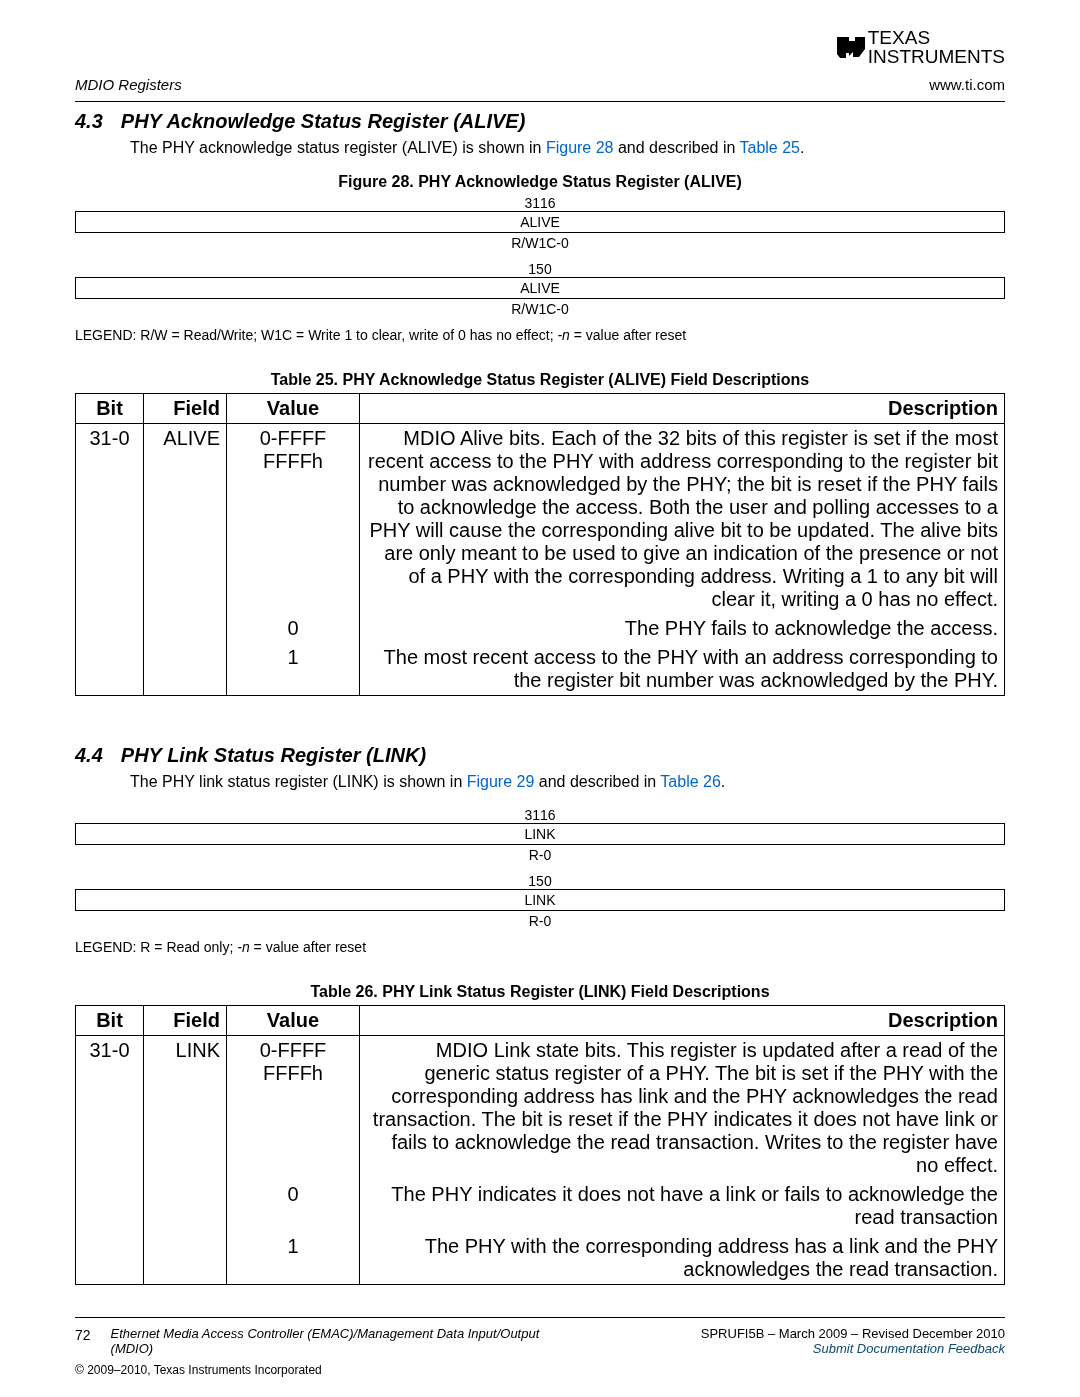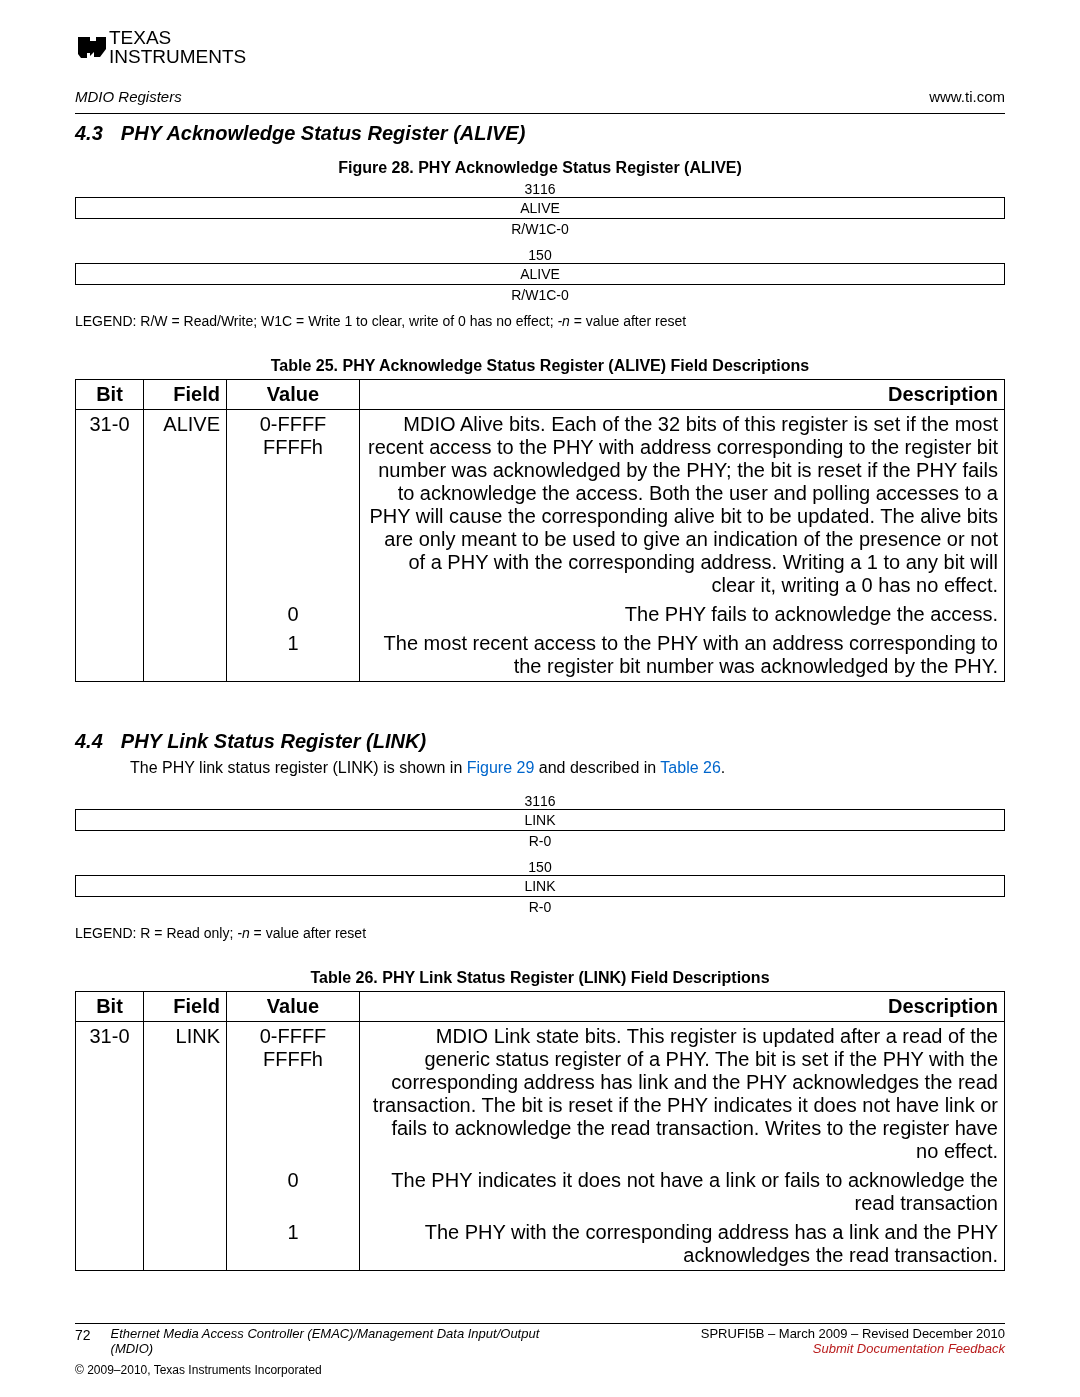--- a/index.html
+++ b/index.html
@@ -11,22 +11,23 @@
   .page {
     width: 1080px;
     margin: 0 auto;
     padding: 28px 75px 20px 75px;
     box-sizing: border-box;
     position: relative;
     min-height: 1397px;
   }
   .logo-row {
     display: flex;
+    justify-content: flex-end;
     align-items: center;
-    margin-bottom: 22px;
+    margin-bottom: 10px;
   }
   .logo {
     display: flex;
     align-items: center;
     color: #000;
   }
   .logo-text {
     font-size: 19px;
     letter-spacing: 0px;
     line-height: 1.0;
@@ -103,30 +104,30 @@
   .col-value { width: 120px; }
   .footer {
     position: absolute;
     bottom: 20px;
     left: 75px;
     right: 75px;
     font-size: 13px;
   }
   .footer-line {
     border-top: 1px solid #000;
-    padding-top: 3px;
+    padding-top: 9px;
     display: flex;
     justify-content: space-between;
     align-items: center;
   }
   .footer-left { display: flex; }
   .footer-pagenum { font-size: 14px; margin-right: 20px; }
   .footer-doc { font-style: italic; line-height: 1.15; }
   .footer-right { text-align: right; line-height: 1.15; }
-  .footer-link { color: #b91c1c; font-style: italic; }
+  .footer-link { color: #0c4a6e; font-style: italic; }
   .copyright { text-align: left; font-size: 12px; margin-top: 6px; }
   .gap { height: 40px; }
 </style>
 </head>
 <body>
 
 <div class="page">
 
   <div class="logo-row">
     <div class="logo">
@@ -140,20 +141,23 @@
     </div>
   </div>
 
   <div class="header-bar">
     <span>MDIO Registers</span>
     <span style="font-style:normal;">www.ti.com</span>
   </div>
 
   <div class="section-title">
     <span class="num">4.3</span><span>PHY Acknowledge Status Register (ALIVE)</span>
+  </div>
+  <div class="section-intro">
+    <span>The PHY acknowledge status register (ALIVE) is shown in </span><span class="link">Figure 28</span><span> and described in </span><span class="link">Table 25</span><span>.</span>
   </div>
 
   <div class="figure-title">Figure 28. PHY Acknowledge Status Register (ALIVE)</div>
   <div>
     <div class="bitrow">
       <span>31</span>
       <span>16</span>
     </div>
     <div class="regbox">ALIVE</div>
     <div class="reglegend">R/W1C-0</div>

